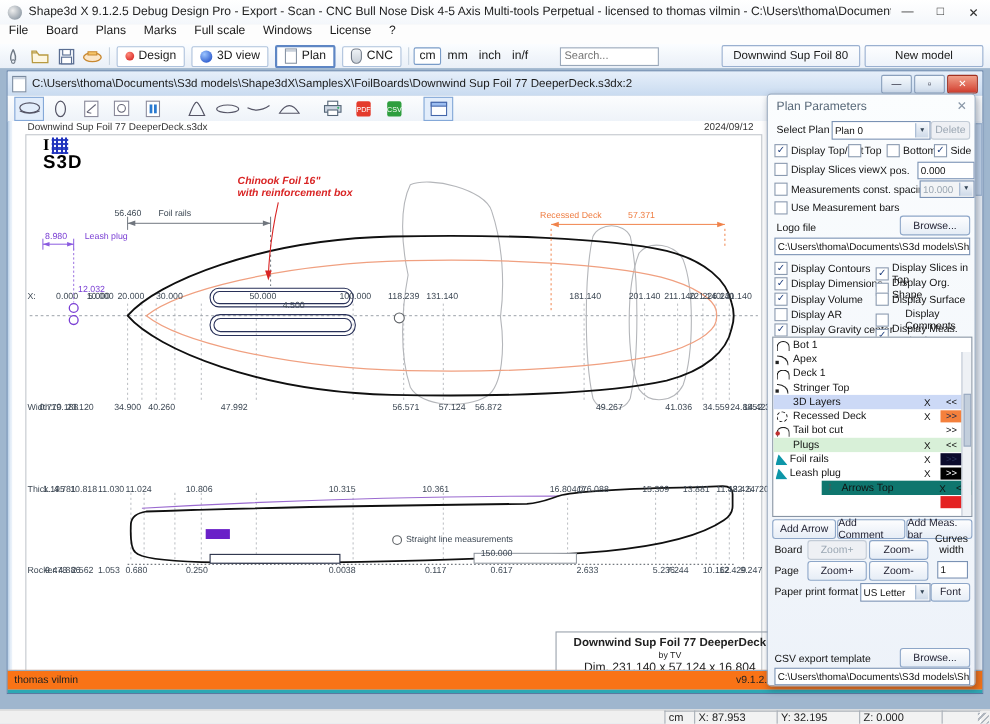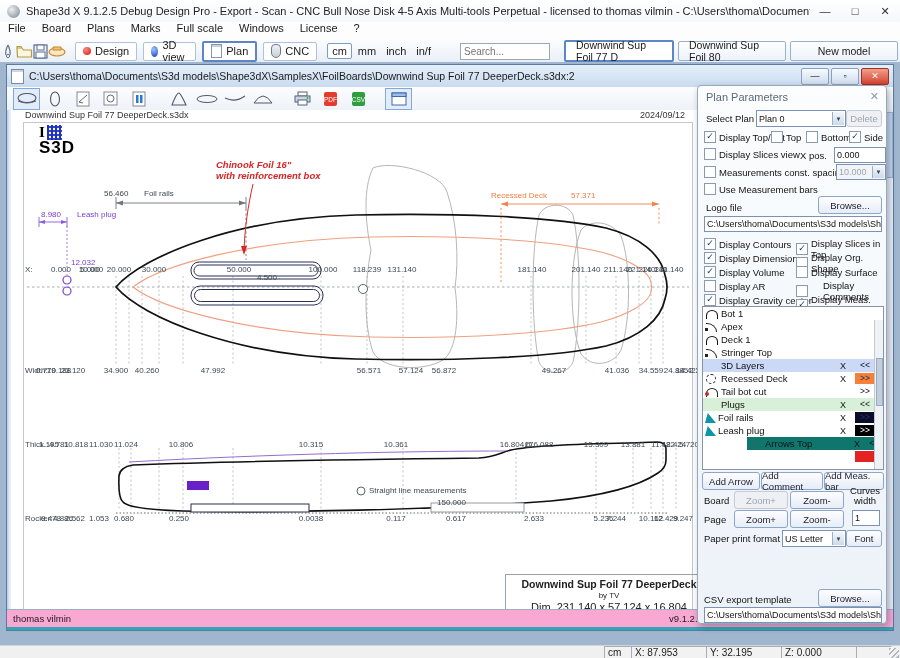--- a/index.html
+++ b/index.html
@@ -47,21 +47,21 @@
   .child-toolbar{position:absolute;left:0;top:22px;right:0;height:23px;background:linear-gradient(#fcfdfe,#eef3f9);
                  border-bottom:1px solid #c2cfde;display:flex;align-items:center;padding-left:6px;}
   .tbico{width:25px;height:20px;display:flex;align-items:center;justify-content:center;border:1px solid transparent;margin-right:1px;}
   .tbico.sel{border-color:#84a8d8;background:#e2edfb;}
   .tbgap{width:12px;}
   .left-strip{position:absolute;left:0;top:45px;bottom:21px;width:7px;
               background:linear-gradient(90deg,#b4cce6,#eef4fb 45%,#b4cce6);border-right:1px solid #9ab2cc;}
   .vscroll{position:absolute;right:0;top:45px;bottom:21px;width:8px;background:#e8eef6;border-left:1px solid #b8c8da;}
   .vthumb{position:absolute;left:1px;top:2px;width:5px;height:64px;background:#c2d4ea;border:1px solid #9ab2d0;}
   .canvas{position:absolute;left:4px;right:4px;top:45px;bottom:21px;background:#fff;overflow:hidden;}
-  .child-status{position:absolute;left:0;right:0;bottom:3px;height:17px;background:#f9a8d4;border-top:1px solid #9ab0c4;
+  .child-status{position:absolute;left:0;right:0;bottom:3px;height:17px;background:#f97316;border-top:1px solid #9ab0c4;
                 font-size:9.5px;color:#222;}
   .teal-bar{position:absolute;left:0;right:0;bottom:0;height:3px;background:#2ea8b4;}
   
   .canvas svg{position:absolute;left:0;top:0;}
   .mlbl,.mpre,.flbl{position:absolute;font-size:8px;color:#3d4854;white-space:nowrap;line-height:9px;}
   .mlbl{transform:translateX(-50%);}
   .flbl.doc{font-size:9px;color:#333;}
   .flbl.red{color:#d92525;font-weight:bold;font-style:italic;font-size:9.5px;}
   .flbl.purple{color:#7a3fd4;}
   .flbl.orange{color:#ef7d42;}
@@ -191,21 +191,20 @@
     <span class="mouse-ico"></span>
     <span>CNC</span>
     </span>
   <span class="tsep"></span>
   <span class="unit sel">cm</span>
   <span class="unit">mm</span>
   <span class="unit">inch</span>
   <span class="unit">in/f</span>
   <input class="search" type="text" placeholder="Search..." style="">
   <span style="flex:1"></span>
-  <span class="model-btn sel">Downwind Sup Foil 77 D</span>
   <span class="model-btn">Downwind Sup Foil 80</span>
   <span class="model-btn" style="margin-right:6px;">New model</span>
 </div>
 
 <div class="workspace">
   <div class="child">
     <div class="child-title">
       <span class="docicon"></span>
       <span style="flex:1;white-space:nowrap;overflow:hidden;">C:\Users\thoma\Documents\S3d models\Shape3dX\SamplesX\FoilBoards\Downwind Sup Foil 77 DeeperDeck.s3dx:2</span>
       <span class="cbtn">—</span>

